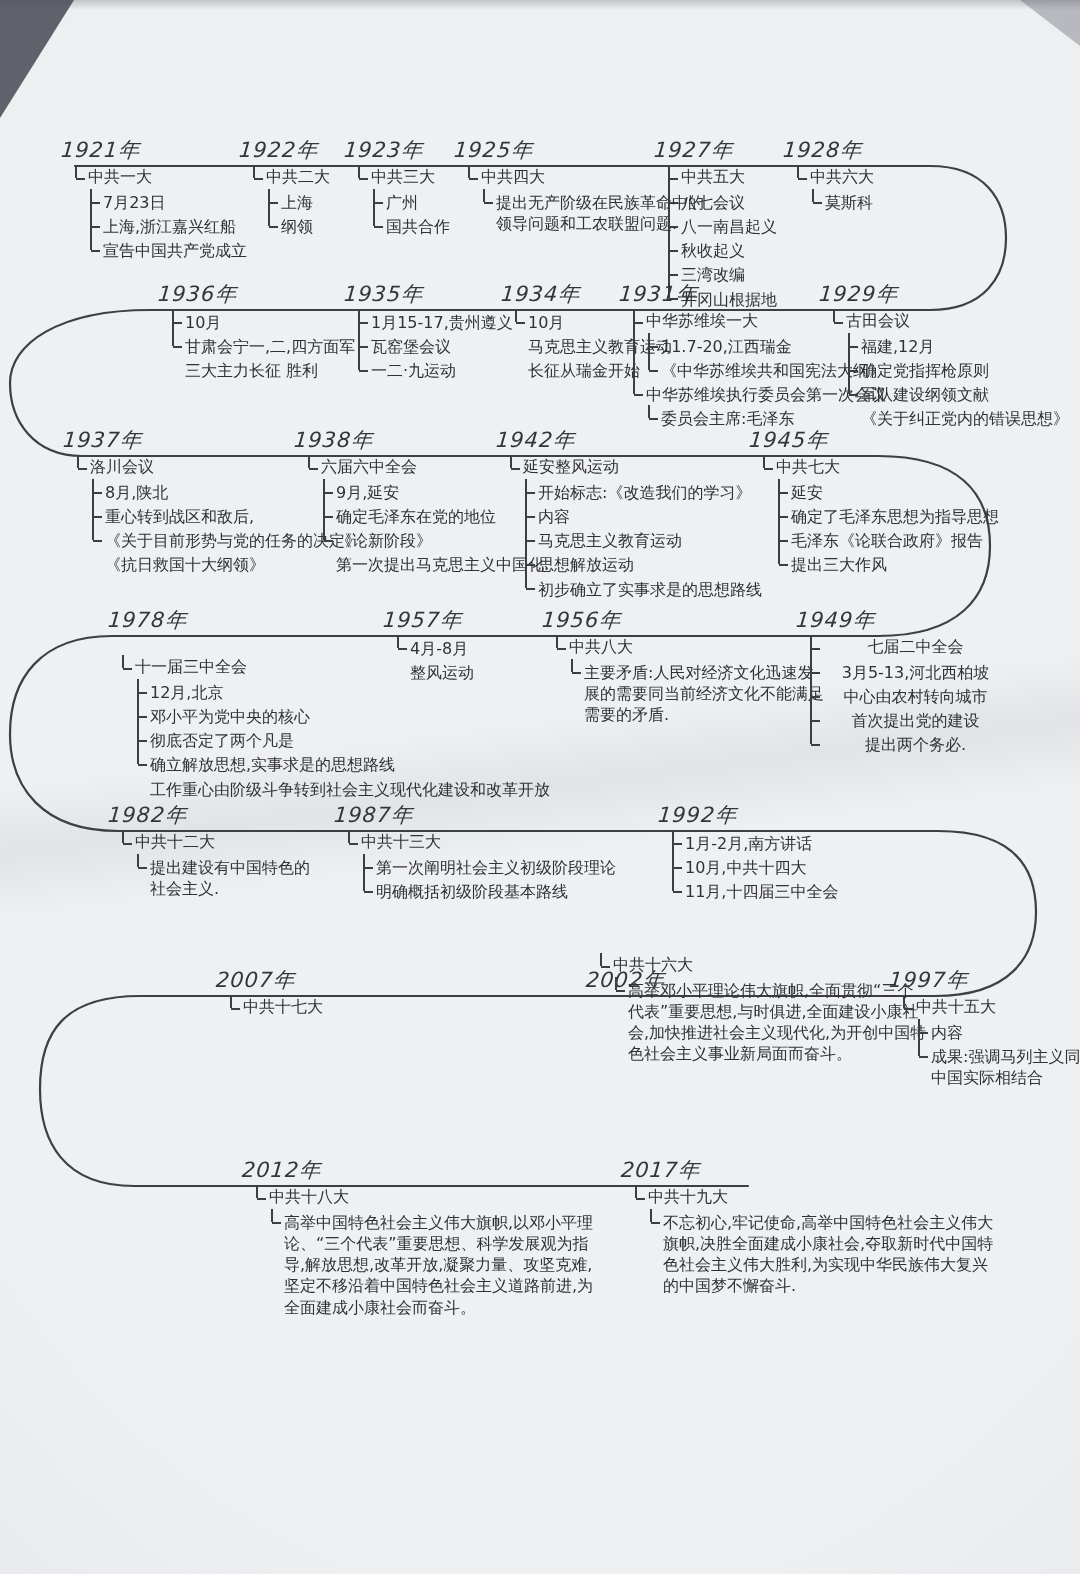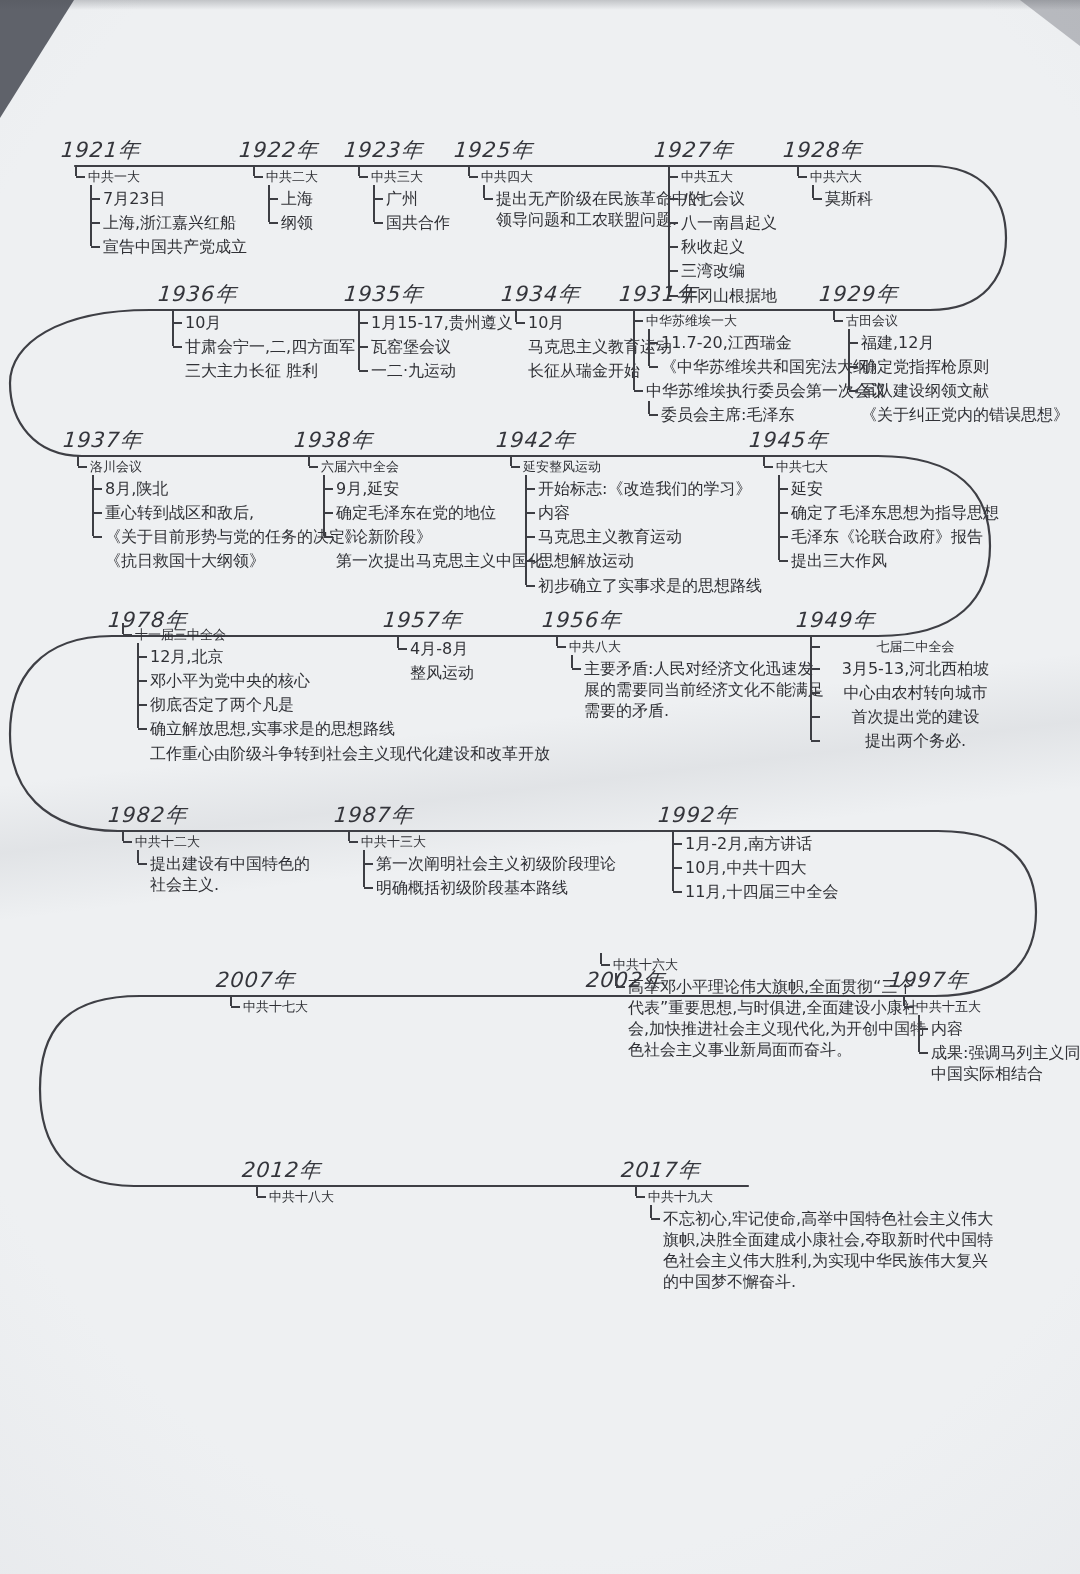--- a/index.html
+++ b/index.html
@@ -15,21 +15,21 @@
   .corner-tr{position:absolute;right:0;top:0;width:60px;height:46px;background:#8a8d94;opacity:.55;
     clip-path:polygon(0 0,100% 0,100% 100%);}
   .edge-top{position:absolute;left:0;top:0;right:0;height:10px;
     background:linear-gradient(to bottom,rgba(80,83,90,.28),rgba(80,83,90,0));}
   svg.tl{position:absolute;left:0;top:0;}
   .yr{position:absolute;color:#34353b;font-size:21px;font-style:italic;
       transform:skewX(-5deg);letter-spacing:1px;white-space:nowrap;}
   .ev{position:absolute;color:#303136;}
   .row{position:relative;white-space:nowrap;font-size:16px;line-height:1.32;margin-bottom:3px;}
   .row.wrap{white-space:normal;}
-  .row.big{font-size:13px;}
+  .row.big{font-size:16px;font-family:Liberation Mono, monospace;}
   .row::before,.row::after{pointer-events:none;}
   .c-T::before,.c-L::before{content:'';position:absolute;left:calc(var(--ind)*15px + 2px);
       border-left:2px solid #3d3e44;}
   .c-T::before{top:-3px;bottom:-3px;}
   .c-L::before{top:-3px;height:calc(.62em + 3px);}
   .c-T::after,.c-L::after{content:'';position:absolute;left:calc(var(--ind)*15px + 3px);
       width:9px;top:.62em;border-top:2px solid #3d3e44;}
   .bar{position:absolute;top:-3px;bottom:-3px;border-left:2px solid #3d3e44;}
   .sig{position:absolute;color:#2f3036;text-align:center;}
   .sig .name{font-size:27px;letter-spacing:10px;}
@@ -166,21 +166,21 @@
       </div>
       <div class="yr" style="left: 749px; top: 426px;">1945年</div>
       <div class="ev" style="left: 761px; top: 458px; width: 255px;">
         <div class="row c-L big" style="--ind: 0; padding-left: 15px;"><span>中共七大</span></div>
         <div class="row c-T" style="--ind: 1; padding-left: 30px;"><span>延安</span></div>
         <div class="row c-T" style="--ind: 1; padding-left: 30px;"><span>确定了毛泽东思想为指导思想</span></div>
         <div class="row c-T" style="--ind: 1; padding-left: 30px;"><span>毛泽东《论联合政府》报告</span></div>
         <div class="row c-L" style="--ind: 1; padding-left: 30px;"><span>提出三大作风</span></div>
       </div>
       <div class="yr" style="left: 108px; top: 606px;">1978年</div>
-      <div class="ev" style="left: 120px; top: 626px; width: 440px;">
+      <div class="ev" style="left: 120px; top: 658px; width: 440px;">
         <div class="row c-L big" style="--ind: 0; padding-left: 15px;"><span>十一届三中全会</span></div>
         <div class="row c-T" style="--ind: 1; padding-left: 30px;"><span>12月,北京</span></div>
         <div class="row c-T" style="--ind: 1; padding-left: 30px;"><span>邓小平为党中央的核心</span></div>
         <div class="row c-T" style="--ind: 1; padding-left: 30px;"><span>彻底否定了两个凡是</span></div>
         <div class="row c-L" style="--ind: 1; padding-left: 30px;"><span>确立解放思想,实事求是的思想路线</span></div>
         <div class="row c-N" style="--ind: 1; padding-left: 30px;"><span>工作重心由阶级斗争转到社会主义现代化建设和改革开放</span></div>
       </div>
       <div class="yr" style="left: 383px; top: 606px;">1957年</div>
       <div class="ev" style="left: 395px; top: 638px; width: 135px;">
         <div class="row c-L" style="--ind: 0; padding-left: 15px;"><span>4月-8月</span></div>
@@ -227,20 +227,21 @@
       </div>
       <div class="yr" style="left: 889px; top: 966px;">1997年</div>
       <div class="ev" style="left: 901px; top: 998px; width: 185px;">
         <div class="row c-L big" style="--ind: 0; padding-left: 15px;"><span>中共十五大</span></div>
         <div class="row c-T" style="--ind: 1; padding-left: 30px;"><span>内容</span></div>
         <div class="row c-L wrap" style="--ind: 1; padding-left: 30px;"><span>成果:强调马列主义同中国实际相结合</span></div>
       </div>
       <div class="yr" style="left: 242px; top: 1156px;">2012年</div>
       <div class="ev" style="left: 254px; top: 1188px; width: 350px;">
         <div class="row c-L big" style="--ind: 0; padding-left: 15px;"><span>中共十八大</span></div>
+        <div class="row c-L wrap" style="--ind: 1; padding-left: 30px;"><span>高举中国特色社会主义伟大旗帜,以邓小平理论、“三个代表”重要思想、科学发展观为指导,解放思想,改革开放,凝聚力量、攻坚克难,坚定不移沿着中国特色社会主义道路前进,为全面建成小康社会而奋斗。</span></div>
       </div>
       <div class="yr" style="left: 621px; top: 1156px;">2017年</div>
       <div class="ev" style="left: 633px; top: 1188px; width: 365px;">
         <div class="row c-L big" style="--ind: 0; padding-left: 15px;"><span>中共十九大</span></div>
         <div class="row c-L wrap" style="--ind: 1; padding-left: 30px;"><span>不忘初心,牢记使命,高举中国特色社会主义伟大旗帜,决胜全面建成小康社会,夺取新时代中国特色社会主义伟大胜利,为实现中华民族伟大复兴的中国梦不懈奋斗.</span></div>
       </div>
     </div>
 
 </div>
 

